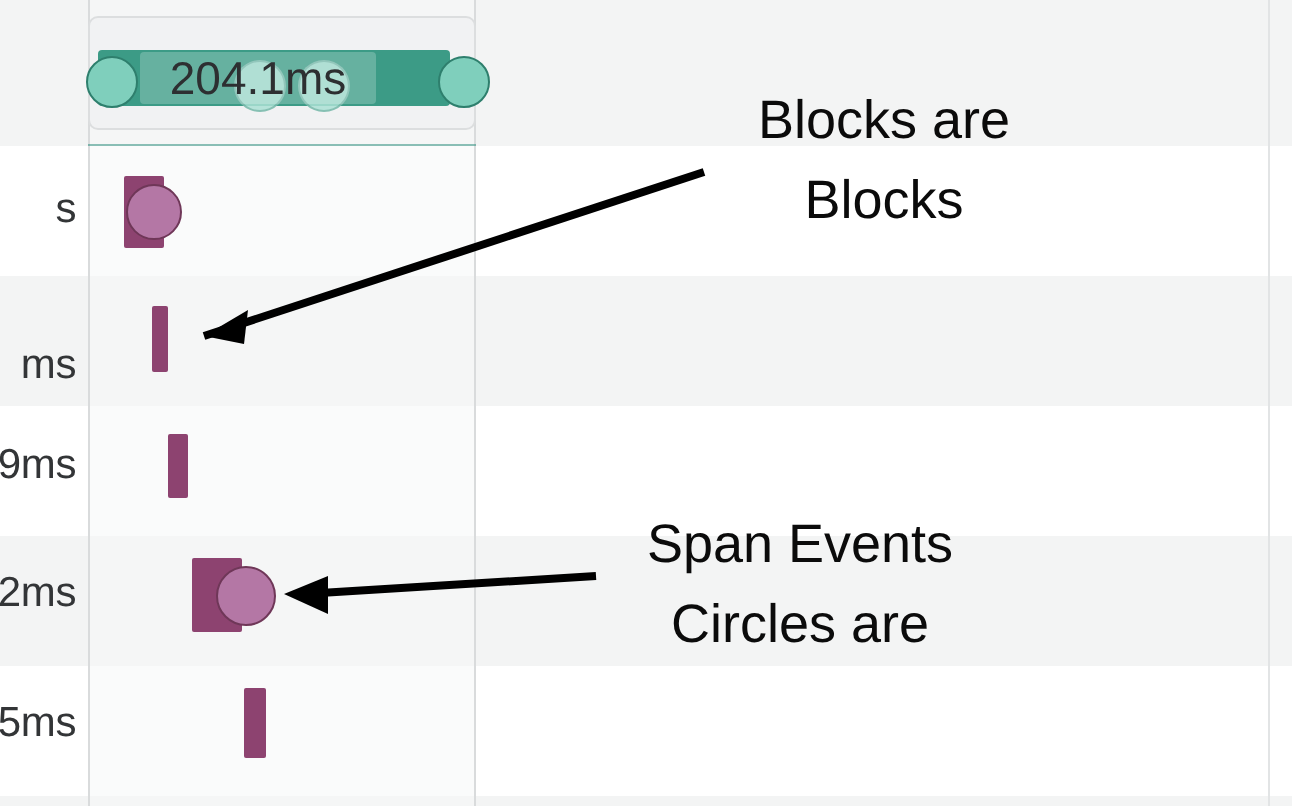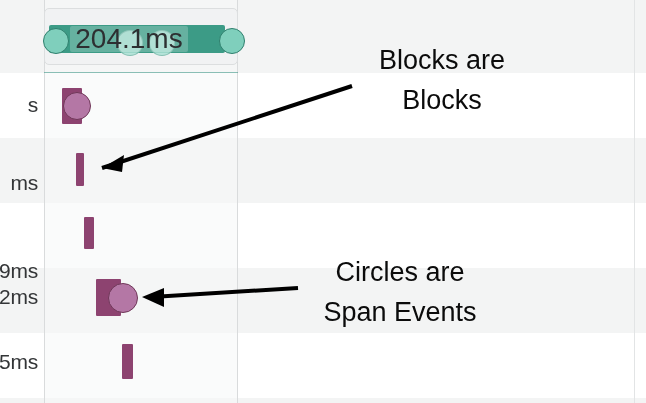--- a/index.html
+++ b/index.html
@@ -87,21 +87,21 @@
     border-radius: 2px;
   }
   #root-span-label {
     position: absolute;
     left: 70px;
     top: 26px;
     width: 118px;
     height: 26px;
     line-height: 26px;
     text-align: center;
-    font-size: 28px;
+    font-size: 23px;
     color: #2d2f31;
     background: rgba(255,255,255,0.22);
     border-radius: 2px;
   }
   .teal-event {
     position: absolute;
     width: 26px;
     height: 26px;
     border-radius: 50%;
     background: #7fcfbc;
@@ -151,21 +151,21 @@
   <div class="band plain" style="top:333px;height:65px;"></div>
   <div class="band shade" style="top:398px;height:5px;"></div>
 
   <div id="timeline-col"></div>
   <div id="header-cell"></div>
   <div id="header-divider"></div>
   <div id="far-right-rule"></div>
 
   <div class="dur-label" style="top:93px;">s</div>
   <div class="dur-label" style="top:171px;">ms</div>
-  <div class="dur-label" style="top:221px;margin-top:38px;">9ms</div>
+  <div class="dur-label" style="top:221px;">9ms</div>
   <div class="dur-label" style="top:285px;">42ms</div>
   <div class="dur-label" style="top:350px;">3.05ms</div>
 
   <div id="root-span-bar"></div>
   <div class="teal-event" style="left:43px;top:28px;"></div>
   <div class="teal-event translucent" style="left:117px;top:30px;"></div>
   <div class="teal-event translucent" style="left:149px;top:30px;"></div>
   <div class="teal-event" style="left:219px;top:28px;"></div>
   <div id="root-span-label">204.1ms</div>
 
@@ -184,21 +184,21 @@
   <div class="annotation" style="left:352px;top:40px;width:180px;">
     <div>Blocks are</div>
     <div>Blocks</div>
   </div>
   <svg class="anno-line" style="left:80px;top:80px;" width="280" height="100" viewBox="0 0 280 100">
     <line x1="272" y1="6" x2="22" y2="88" stroke="#000" stroke-width="4"></line>
     <polygon points="22,88 44,75 42,92" fill="#000"></polygon>
   </svg>
 
   <div class="annotation" style="left:300px;top:252px;width:200px;">
+    <div>Span Events</div>
     <div>Circles are</div>
-    <div>Span Events</div>
   </div>
   <svg class="anno-line" style="left:138px;top:276px;" width="165" height="40" viewBox="0 0 165 40">
     <line x1="160" y1="12" x2="14" y2="21" stroke="#000" stroke-width="4"></line>
     <polygon points="4,21 26,12 26,31" fill="#000"></polygon>
   </svg>
 
 </div>
 
 </body></html>

